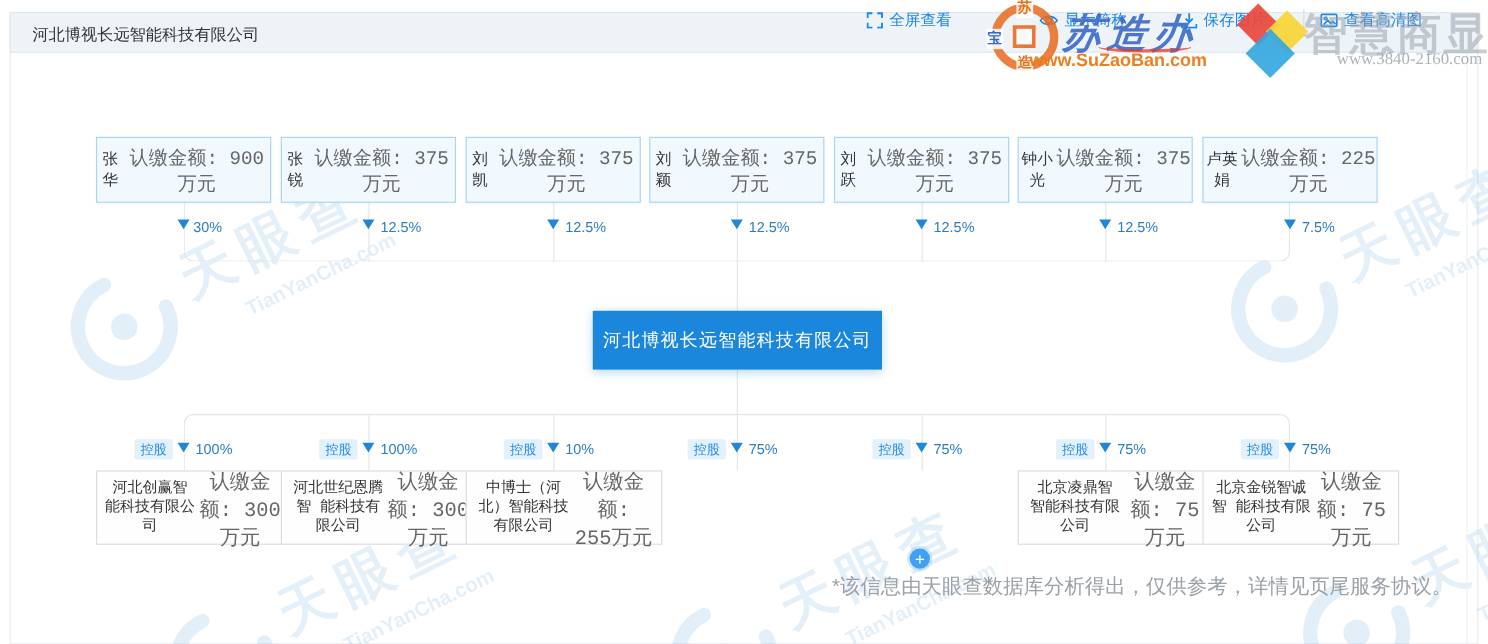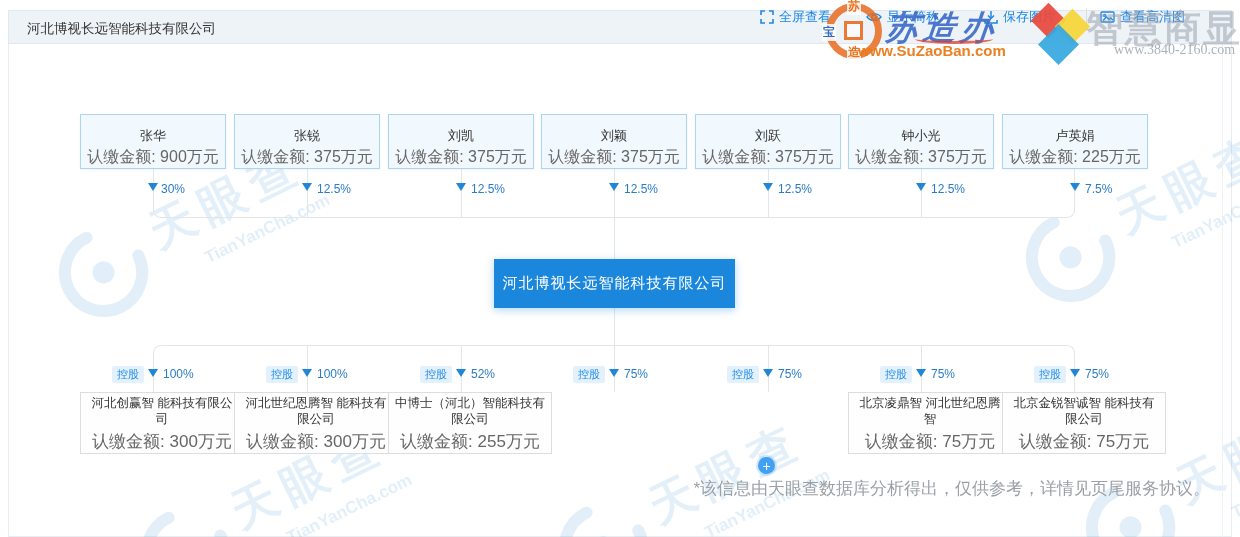--- a/index.html
+++ b/index.html
@@ -12,22 +12,22 @@
            background:#fff; border:1px solid #e9edf1; }
   #hdr { position:absolute; left:8px; top:10px; width:1224px; height:34px;
          background:#eef3f8; border:1px solid #e2e8ee; z-index:5; }
   #hdr .title { position:absolute; left:18px; top:9px; font-size:13.5px; color:#333; }
   .toolbar-item { position:absolute; top:8px; display:flex; align-items:center; gap:5px;
                   color:#1c88e8; font-size:13px; cursor:pointer; z-index:6; }
   .toolbar-item svg { display:block; }
   .tb-sep { position:absolute; top:8px; width:1px; height:18px; background:#d8dde2; z-index:6; }
 
   
-  .node { position:absolute; display:flex; flex-direction:column; align-items:center;
-          justify-content:flex-end; text-align:center; z-index:4; }
+  .node { position:absolute; display:flex; flex-direction:row; align-items:center;
+          justify-content:flex-start; text-align:center; z-index:4;font-family:Liberation Mono, monospace; }
   .holder-box { width:146px; height:55px; top:114px; background:#f2f9fe;
                 border:1px solid #aed5ef; box-shadow:0 1px 2px rgba(120,170,210,.12); }
   .holder-box .nm { font-size:13px; color:#333; line-height:17px; }
   .holder-box .amt { font-size:16px; color:#666; margin-top:3px; }
   .sub-box { width:164px; height:62px; top:392px; background:#fefefe;
              border:1px solid #d9dee3; padding:0 6px; }
   .sub-box .nm { font-size:12.5px; color:#333; line-height:16px; }
   .sub-box .amt { font-size:17px; color:#666; margin-top:3px; }
   #center-box { position:absolute; left:494px; top:259px; width:241px; height:49px;
                 background:#1b87dc; color:#fff; display:flex; align-items:center;
@@ -153,21 +153,21 @@
       </svg>
     <div>
         <div class="wm-cn">天眼查</div>
         <div class="wm-en">TianYanCha.com</div>
       </div>
   </div>
 
   <div id="hdr">
     <span class="title">河北博视长远智能科技有限公司</span>
   </div>
-  <div class="toolbar-item" style="left:760px;">
+  <div class="toolbar-item" style="left:722px;">
     <svg width="14" height="14" viewBox="0 0 14 14" fill="none" stroke="#1c88e8" stroke-width="1.6">
         <path d="M1 5 V1 H5"></path>
         <path d="M9 1 H13 V5"></path>
         <path d="M13 9 V13 H9"></path>
         <path d="M5 13 H1 V9"></path>
       </svg>
     <span>全屏查看</span>
   </div>
   <div class="toolbar-item" style="left:866px;">
     <svg width="16" height="14" viewBox="0 0 16 14" fill="none" stroke="#1c88e8" stroke-width="1.3">
@@ -277,21 +277,21 @@
   </div>
 
   <span class="badge" style="left:144px; top:366px;">控股</span>
   <div class="tri" style="left:148px; top:369px;"></div>
   <span class="pct" style="left:163px; top:367px;">100%</span>
   <span class="badge" style="left:298px; top:366px;">控股</span>
   <div class="tri" style="left:302px; top:369px;"></div>
   <span class="pct" style="left:317px; top:367px;">100%</span>
   <span class="badge" style="left:452px; top:366px;">控股</span>
   <div class="tri" style="left:456px; top:369px;"></div>
-  <span class="pct" style="left:471px; top:367px;">52%</span>
+  <span class="pct" style="left:471px; top:367px;">10%</span>
   <span class="badge" style="left:605px; top:366px;">控股</span>
   <div class="tri" style="left:609px; top:369px;"></div>
   <span class="pct" style="left:624px; top:367px;">75%</span>
   <span class="badge" style="left:759px; top:366px;">控股</span>
   <div class="tri" style="left:763px; top:369px;"></div>
   <span class="pct" style="left:778px; top:367px;">75%</span>
   <span class="badge" style="left:912px; top:366px;">控股</span>
   <div class="tri" style="left:916px; top:369px;"></div>
   <span class="pct" style="left:931px; top:367px;">75%</span>
   <span class="badge" style="left:1066px; top:366px;">控股</span>
@@ -304,21 +304,21 @@
   </div>
   <div class="node sub-box" style="left:234px;">
     <span class="nm">河北世纪恩腾智 能科技有限公司</span>
     <span class="amt">认缴金额: 300万元</span>
   </div>
   <div class="node sub-box" style="left:388px;">
     <span class="nm">中博士（河北）智能科技有限公司</span>
     <span class="amt">认缴金额: 255万元</span>
   </div>
   <div class="node sub-box" style="left:848px;">
-    <span class="nm">北京凌鼎智 河北世纪恩腾智</span>
+    <span class="nm">北京凌鼎智 智能科技有限公司</span>
     <span class="amt">认缴金额: 75万元</span>
   </div>
   <div class="node sub-box" style="left:1002px;">
     <span class="nm">北京金锐智诚智 能科技有限公司</span>
     <span class="amt">认缴金额: 75万元</span>
   </div>
 
   <div id="plus-btn">+</div>
   <div id="disclaimer">*该信息由天眼查数据库分析得出，仅供参考，详情见页尾服务协议。</div>
 

